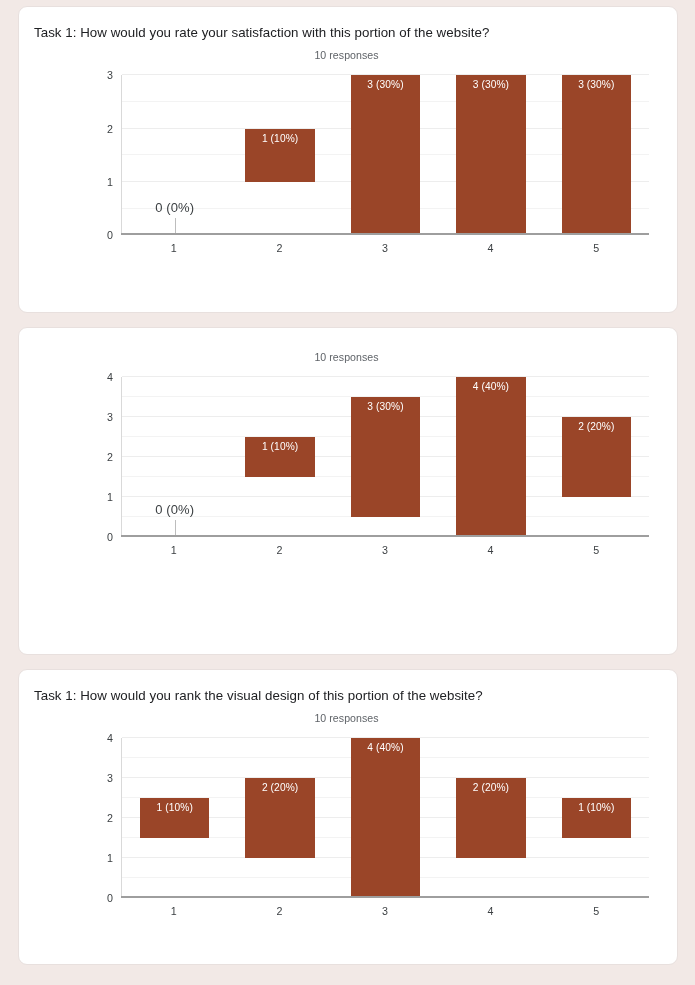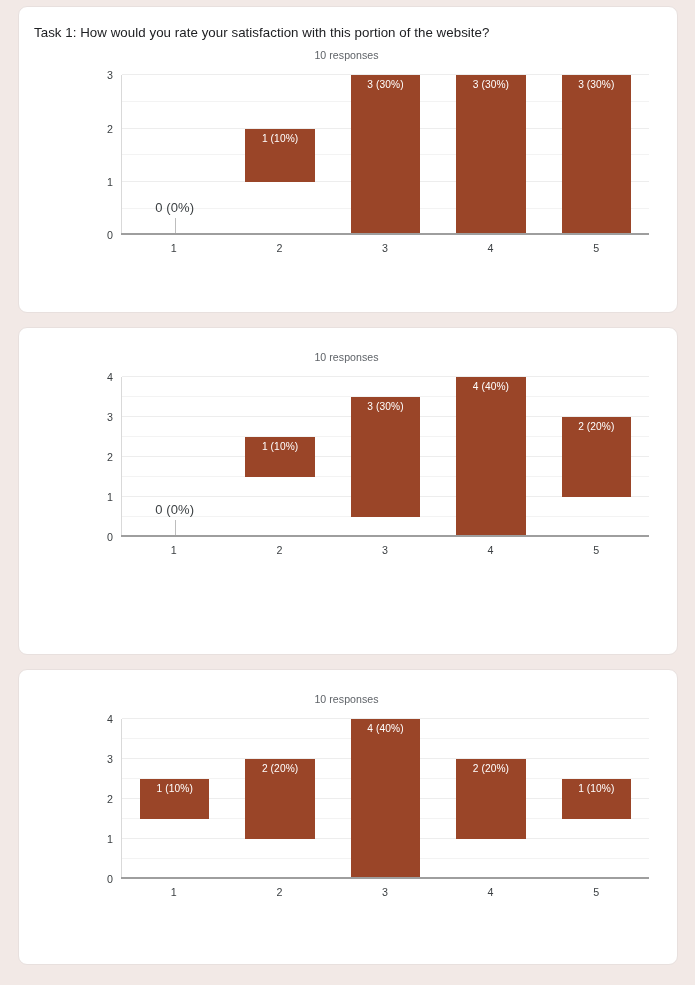--- a/index.html
+++ b/index.html
@@ -266,20 +266,21 @@
           <div class="xtick">1</div>
           <div class="xtick">2</div>
           <div class="xtick">3</div>
           <div class="xtick">4</div>
           <div class="xtick">5</div>
         </div>
       </div>
   </div>
 
   <div class="card" style="height:296px">
+    <div class="card-title">Task 1: How would you rank the visual design of this portion of the website?</div>
     <div class="card-subtitle">10 responses</div>
     <div class="chart" style="--plot-h:160px">
         <div class="plot-wrap">
           <div class="plot" style="height: 160px;">
             <div class="gridline" style="bottom: 20px;"></div>
             <div class="gridline major" style="bottom: 40px;"></div>
             <div class="gridline" style="bottom: 60px;"></div>
             <div class="gridline major" style="bottom: 80px;"></div>
             <div class="gridline" style="bottom: 100px;"></div>
             <div class="gridline major" style="bottom: 120px;"></div>

